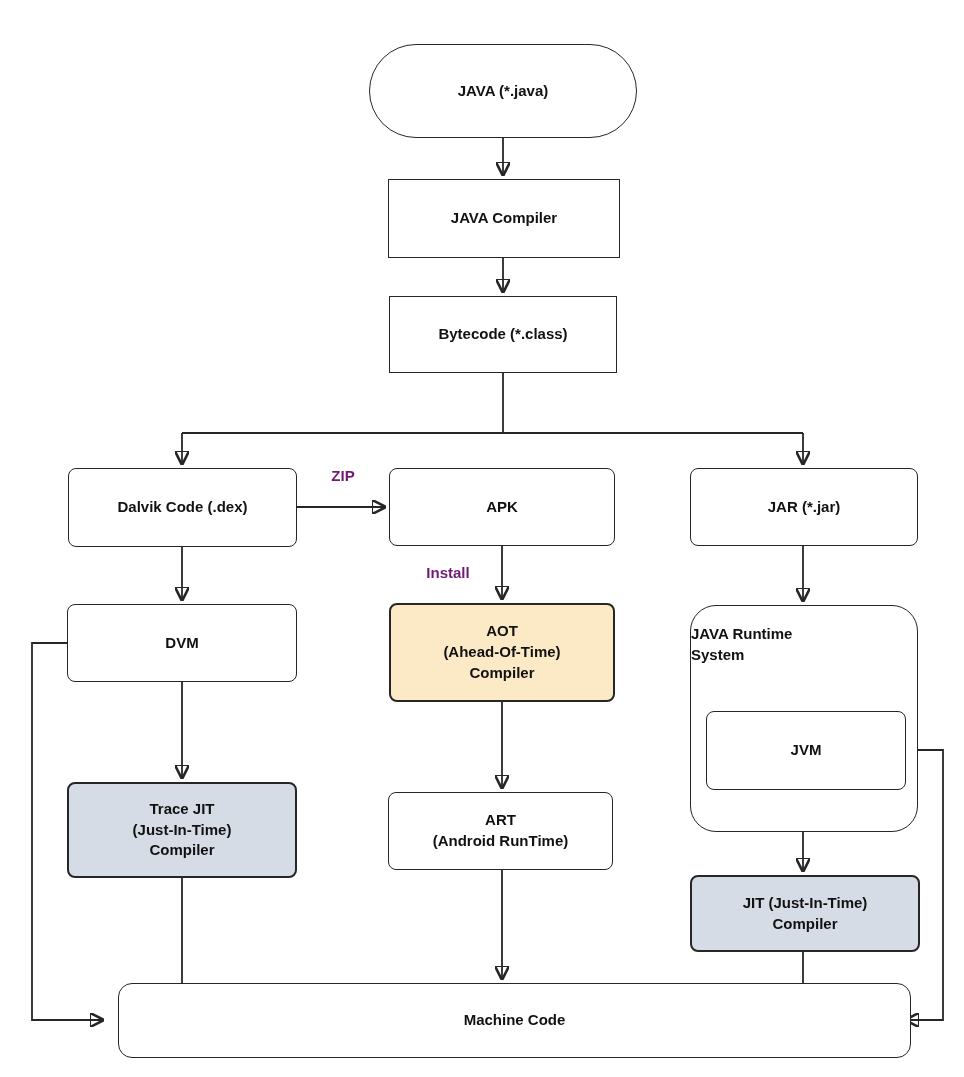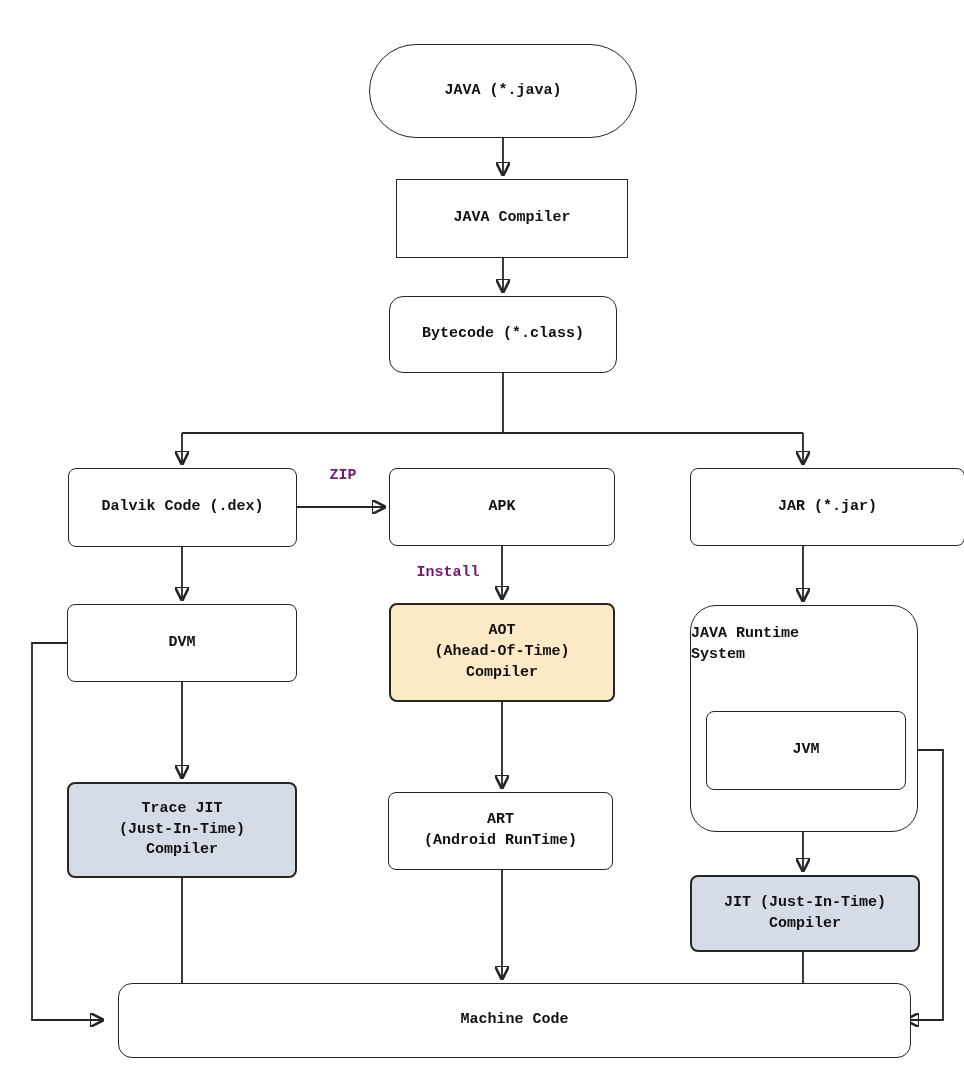--- a/index.html
+++ b/index.html
@@ -4,34 +4,34 @@
 <style>
   :root{
     --highlight-blue:#d6dce5;
     --highlight-tan:#fceac6;
     --line:#262626;
     --background:#ffffff;
   }
   html,body{margin:0;padding:0;background:#fff;}
   .stage{
     position:relative;width:964px;height:1077px;background:var(--background);
-    font-family:Liberation Mono, monospace;overflow:hidden;
+    font-family:Liberation Sans, sans-serif;overflow:hidden;
   }
   .wires{position:absolute;left:0;top:0;}
   .wires path{stroke:var(--line);stroke-width:1.8;fill:none;}
   .node{
     position:absolute;box-sizing:border-box;
     display:flex;align-items:center;justify-content:center;
     text-align:center;white-space:pre-line;
     border:1.6px solid var(--line);border-radius:8px;background:#fff;
     font-size:15px;font-weight:700;line-height:1.38;color:#111;
   }
   .pill{border-radius:48px;}
-  .sharp{border-radius:0;margin-left:8px;}
-  .r10{border-radius:14px;}
+  .sharp{border-radius:0;}
+  .r10{border-radius:0;}
   .r14{border-radius:14px;}
   .big-round{border-radius:26px;}
   .filled-blue{background:var(--highlight-blue);border-width:2.2px;}
   .filled-tan{background:var(--highlight-tan);border-width:2.2px;}
   .container-label{
     position:absolute;left:0;right:0;top:18px;
     text-align:left;white-space:pre-line;
     font-size:15px;font-weight:700;line-height:1.38;color:#111;
   }
   .edge-label{
@@ -72,21 +72,21 @@
   <div class="node pill" style="left:369px;top:44px;width:268px;height:94px">JAVA (*.java)</div>
 
   <div class="node sharp" style="left:388px;top:179px;width:232px;height:79px">JAVA Compiler</div>
 
   <div class="node r10" style="left:389px;top:296px;width:228px;height:77px">Bytecode (*.class)</div>
 
   <div class="node" style="left:68px;top:468px;width:229px;height:79px">Dalvik Code (.dex)</div>
 
   <div class="node" style="left:389px;top:468px;width:226px;height:78px">APK</div>
 
-  <div class="node" style="left:690px;top:468px;width:275px;height:78px">JAR (*.jar)</div>
+  <div class="node" style="left:690px;top:468px;width:228px;height:78px">JAR (*.jar)</div>
 
   <div class="node" style="left:67px;top:604px;width:230px;height:78px">DVM</div>
 
   <div class="node filled-tan" style="left:389px;top:603px;width:226px;height:99px">AOT
 (Ahead-Of-Time)
 Compiler</div>
 
   <div class="node filled-blue" style="left:67px;top:782px;width:230px;height:96px">Trace JIT
 (Just-In-Time)
 Compiler</div>

